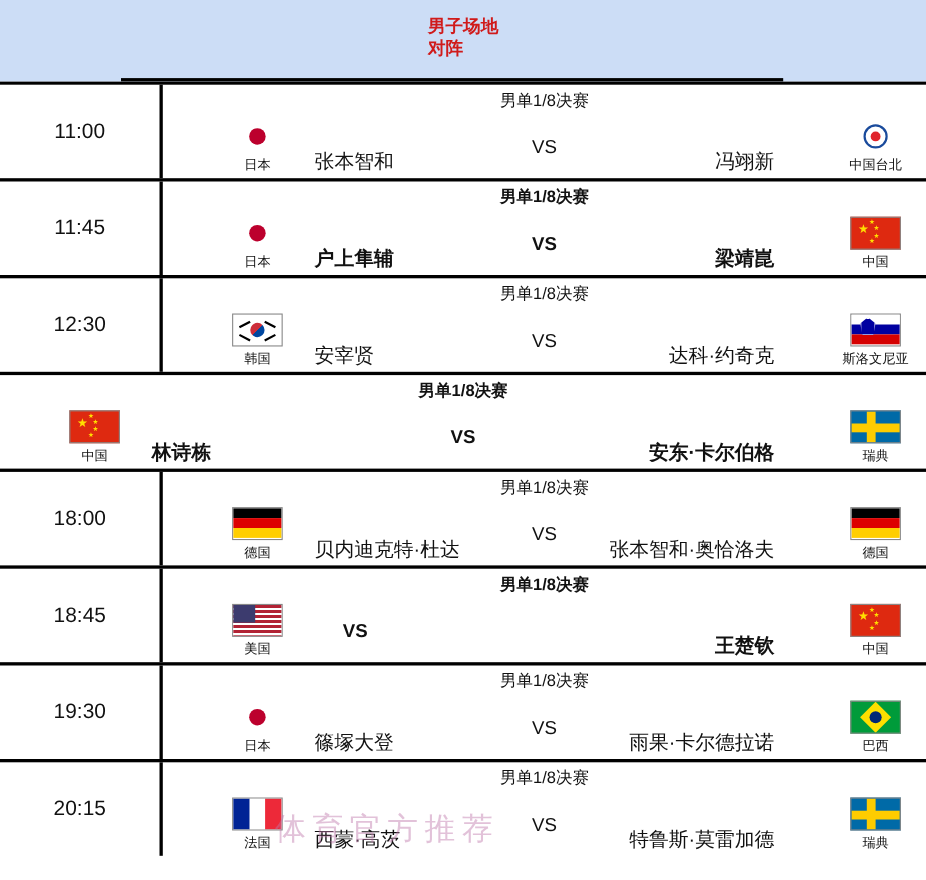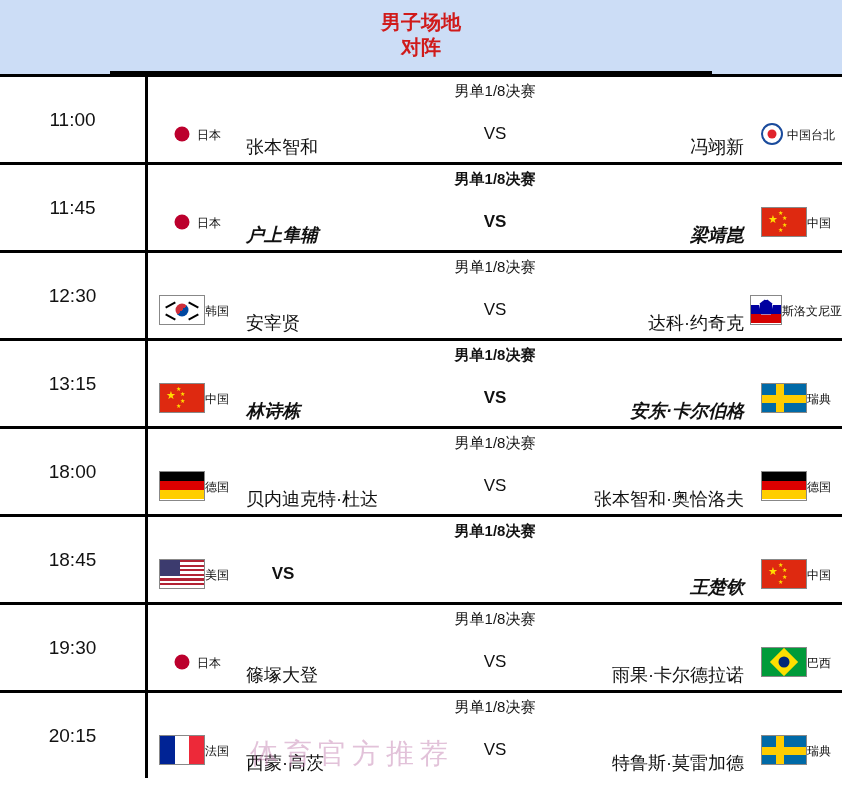--- a/index.html
+++ b/index.html
@@ -37,24 +37,24 @@
   .header-main {
     flex: 1 1 auto;
     background: #ccddf6;
     position: relative;
     display: flex;
     align-items: center;
     justify-content: center;
   }
   .header-title {
     color: #d01a1a;
-    font-size: 20px;
+    font-size: 16px;
     font-weight: bold;
     line-height: 1.25;
-    text-align: center;
+    text-align: left;
     position: relative;
     top: -2px;
   }
   .header-underline {
     position: absolute;
     left: 110px;
     right: 130px;
     bottom: 0;
     height: 3px;
     background: #000;
@@ -100,23 +100,24 @@
     flex: 1 1 0;
     display: flex;
     align-items: center;
   }
   .side.left { justify-content: flex-start; }
   .side.right { justify-content: flex-end; }
   .flagbox {
     width: 92px;
     flex: 0 0 92px;
     display: flex;
-    flex-direction: row;
+    flex-direction: column;
     align-items: center;
     justify-content: center;
+    margin-left: 40px;
   }
   .flag {
     width: 46px;
     height: 30px;
     border: 1px solid #888;
     position: relative;
     overflow: hidden;
     background: #fff;
   }
   .flag.circle {
@@ -130,21 +131,21 @@
     color: #111;
     white-space: nowrap;
   }
   .pname {
     font-size: 18px;
     color: #111;
     white-space: nowrap;
     padding: 0 6px;
     margin-top: 27px;
   }
-  .pname.bold { font-weight: bold; font-style: italic; }
+  .pname.bold { font-weight: bold; }
   .vs {
     width: 86px;
     flex: 0 0 86px;
     text-align: center;
     font-size: 17px;
     color: #111;
   }
   .vs.bold { font-weight: bold; }
 
   
@@ -301,21 +302,20 @@
                 <span class="b-b"></span>
                 <span class="b-r"></span>
                 <span class="crest"></span>
               </div>
               <div class="ctry">斯洛文尼亚</div>
             </div>
           </div>
         </div>
       </div>
       <div class="row">
-        <div class="cell-time">13:15</div>
         <div class="cell-match">
           <div class="round bold">男单1/8决赛</div>
           <div class="pairing">
             <div class="flagbox">
               <div class="flag f-cn">
                 <span class="star-b">★</span>
                 <span class="star-s1">★</span>
                 <span class="star-s2">★</span>
                 <span class="star-s3">★</span>
                 <span class="star-s4">★</span>

